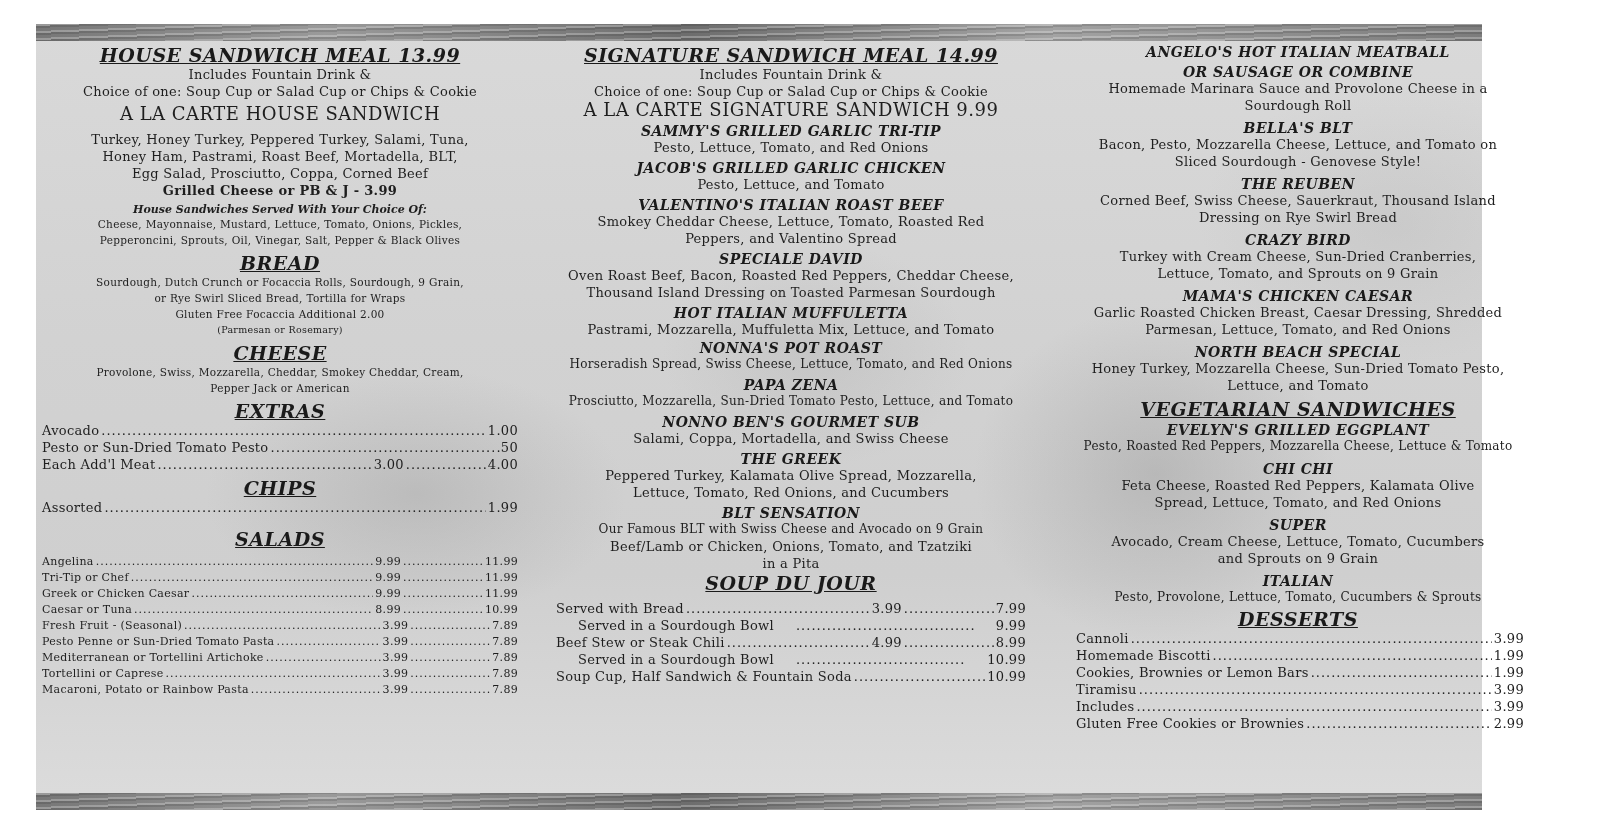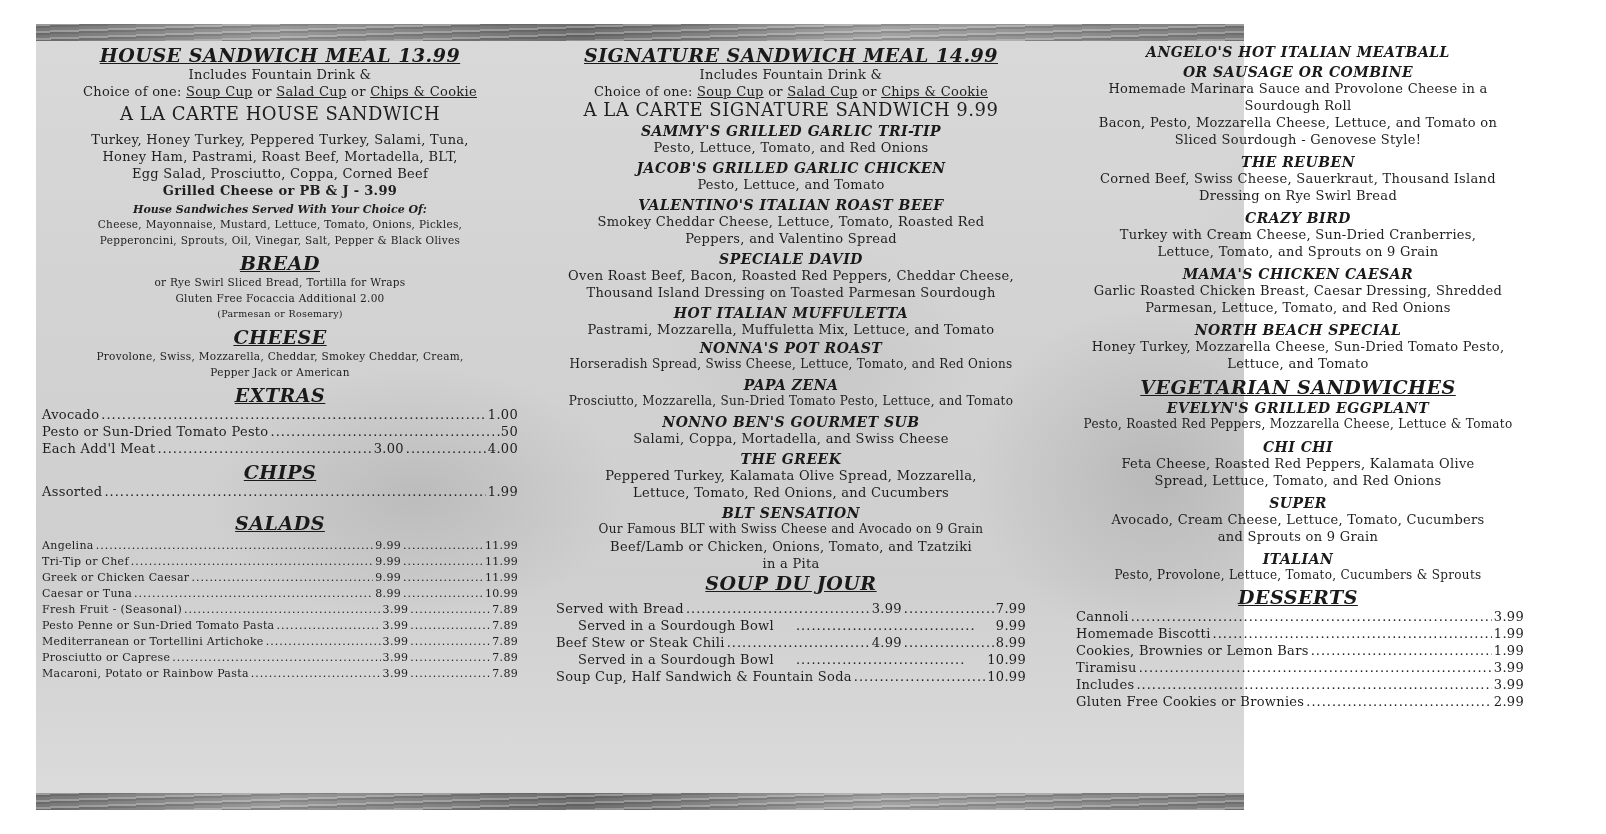--- a/index.html
+++ b/index.html
@@ -1,18 +1,18 @@
 <!DOCTYPE html>
 <html><head>
 <meta charset="utf-8">
 <style>
   html, body { margin:0; padding:0; background:#ffffff; }
   body { width:1606px; height:834px; position:relative; overflow:hidden;
          font-family:"DejaVu Serif", serif; color:#1e1e1e; }
-  .panel { position:absolute; left:36px; top:24px; width:1208px; height:786px;
+  .panel { position:absolute; left:36px; top:24px; width:1446px; height:786px;
            background:
              radial-gradient(ellipse 300px 180px at 380px 470px, rgba(150,150,150,0.35), transparent 70%),
              radial-gradient(ellipse 260px 240px at 1120px 450px, rgba(140,140,140,0.35), transparent 70%),
              radial-gradient(ellipse 220px 160px at 780px 330px, rgba(170,170,170,0.3), transparent 70%),
              radial-gradient(ellipse 280px 200px at 1360px 200px, rgba(170,170,170,0.25), transparent 70%),
              linear-gradient(180deg,#d9d9d9 0%,#d2d2d2 40%,#cfcfcf 70%,#dcdcdc 100%); }
   .band { position:absolute; left:0; width:100%; height:17px;
           background:
             repeating-linear-gradient(178deg, rgba(255,255,255,0.25) 0 2px, rgba(0,0,0,0.12) 2px 4px, transparent 4px 7px),
             linear-gradient(90deg,#777 0%,#9a9a9a 20%,#6d6d6d 45%,#a3a3a3 70%,#7c7c7c 100%); }
@@ -25,21 +25,21 @@
   .h1 { font-family:"DejaVu Serif", serif; font-weight:bold; font-style:italic;
         text-decoration:underline; font-size:19px; letter-spacing:0.5px; color:#1a1a1a;
         line-height:22px; margin:0; }
   .h2 { font-family:"DejaVu Serif", serif; font-weight:bold; font-style:italic;
         font-size:14px; letter-spacing:0.5px; color:#1a1a1a; line-height:16px; margin-top:6px; }
   .txt { font-size:13px; line-height:17px; letter-spacing:0.3px; }
   .txt.sm { font-size:10.5px; line-height:16px; }
   .txt.big { font-size:18px; line-height:19px; letter-spacing:0.5px; }
   .bold { font-weight:bold; }
   .italbold { font-weight:bold; font-style:italic; font-size:11px; }
-  .u { text-decoration:underline; }
+  .u { }
   .row { display:flex; align-items:center; font-size:13px; line-height:17px; letter-spacing:0.3px; text-align:left; }
   .row .dots { flex:1; overflow:hidden; white-space:nowrap; margin:0 2px; }
   .row .dots::before { content:"................................................................................................................................................................"; letter-spacing:1px; }
   .row .p { white-space:nowrap; }
   .row.sm { font-size:11px; line-height:16px; }
   .row .mid { white-space:nowrap; }
   .indent { padding-left:22px;gap:20px; }
   .gap4 { margin-top:4px; }
   .gap8 { margin-top:8px; }
 </style>
@@ -59,20 +59,21 @@
       <div class="txt">Turkey, Honey Turkey, Peppered Turkey, Salami, Tuna,</div>
       <div class="txt">Honey Ham, Pastrami, Roast Beef, Mortadella, BLT,</div>
       <div class="txt">Egg Salad, Prosciutto, Coppa, Corned Beef</div>
     </div>
     <div class="txt bold">Grilled Cheese or PB &amp; J - 3.99</div>
     <div class="italbold gap4">House Sandwiches Served With Your Choice Of:</div>
     <div class="txt sm">Cheese, Mayonnaise, Mustard, Lettuce, Tomato, Onions, Pickles,</div>
     <div class="txt sm">Pepperoncini, Sprouts, Oil, Vinegar, Salt, Pepper &amp; Black Olives</div>
 
     <div class="h1 gap4">BREAD</div>
+    <div class="txt sm">Sourdough, Dutch Crunch or Focaccia Rolls, Sourdough, 9 Grain,</div>
     <div class="txt sm">or Rye Swirl Sliced Bread, Tortilla for Wraps</div>
     <div class="txt sm">Gluten Free Focaccia Additional 2.00</div>
     <div class="txt sm" style="font-size:9.5px">(Parmesan or Rosemary)</div>
 
     <div class="h1 gap4">CHEESE</div>
     <div class="txt sm">Provolone, Swiss, Mozzarella, Cheddar, Smokey Cheddar, Cream,</div>
     <div class="txt sm">Pepper Jack or American</div>
 
     <div class="h1 gap4">EXTRAS</div>
     <div class="row">
@@ -145,21 +146,21 @@
           <span class="p">7.89</span>
         </div>
       <div class="row sm">
           <span>Mediterranean or Tortellini Artichoke</span>
           <span class="dots"></span>
           <span class="mid">3.99</span>
           <span class="dots" style="flex:0 0 80px"></span>
           <span class="p">7.89</span>
         </div>
       <div class="row sm">
-          <span>Prosciutto or Caprese</span>
+          <span>Tortellini or Caprese</span>
           <span class="dots"></span>
           <span class="mid">3.99</span>
           <span class="dots" style="flex:0 0 80px"></span>
           <span class="p">7.89</span>
         </div>
       <div class="row sm">
           <span>Macaroni, Potato or Rainbow Pasta</span>
           <span class="dots"></span>
           <span class="mid">3.99</span>
           <span class="dots" style="flex:0 0 80px"></span>
@@ -232,20 +233,21 @@
           <span class="p">10.99</span>
         </div>
     </div>
   </div>
 
   <div class="col c3">
     <div class="h2" style="margin-top:0">ANGELO'S HOT ITALIAN MEATBALL</div>
     <div class="h2" style="margin-top:4px">OR SAUSAGE OR COMBINE</div>
     <div class="txt">Homemade Marinara Sauce and Provolone Cheese in a</div>
     <div class="txt">Sourdough Roll</div>
+    <div class="h2">BELLA'S BLT</div>
     <div class="txt">Bacon, Pesto, Mozzarella Cheese, Lettuce, and Tomato on</div>
     <div class="txt">Sliced Sourdough - Genovese Style!</div>
     <div class="h2">THE REUBEN</div>
     <div class="txt">Corned Beef, Swiss Cheese, Sauerkraut, Thousand Island</div>
     <div class="txt">Dressing on Rye Swirl Bread</div>
     <div class="h2">CRAZY BIRD</div>
     <div class="txt">Turkey with Cream Cheese, Sun-Dried Cranberries,</div>
     <div class="txt">Lettuce, Tomato, and Sprouts on 9 Grain</div>
     <div class="h2">MAMA'S CHICKEN CAESAR</div>
     <div class="txt">Garlic Roasted Chicken Breast, Caesar Dressing, Shredded</div>

